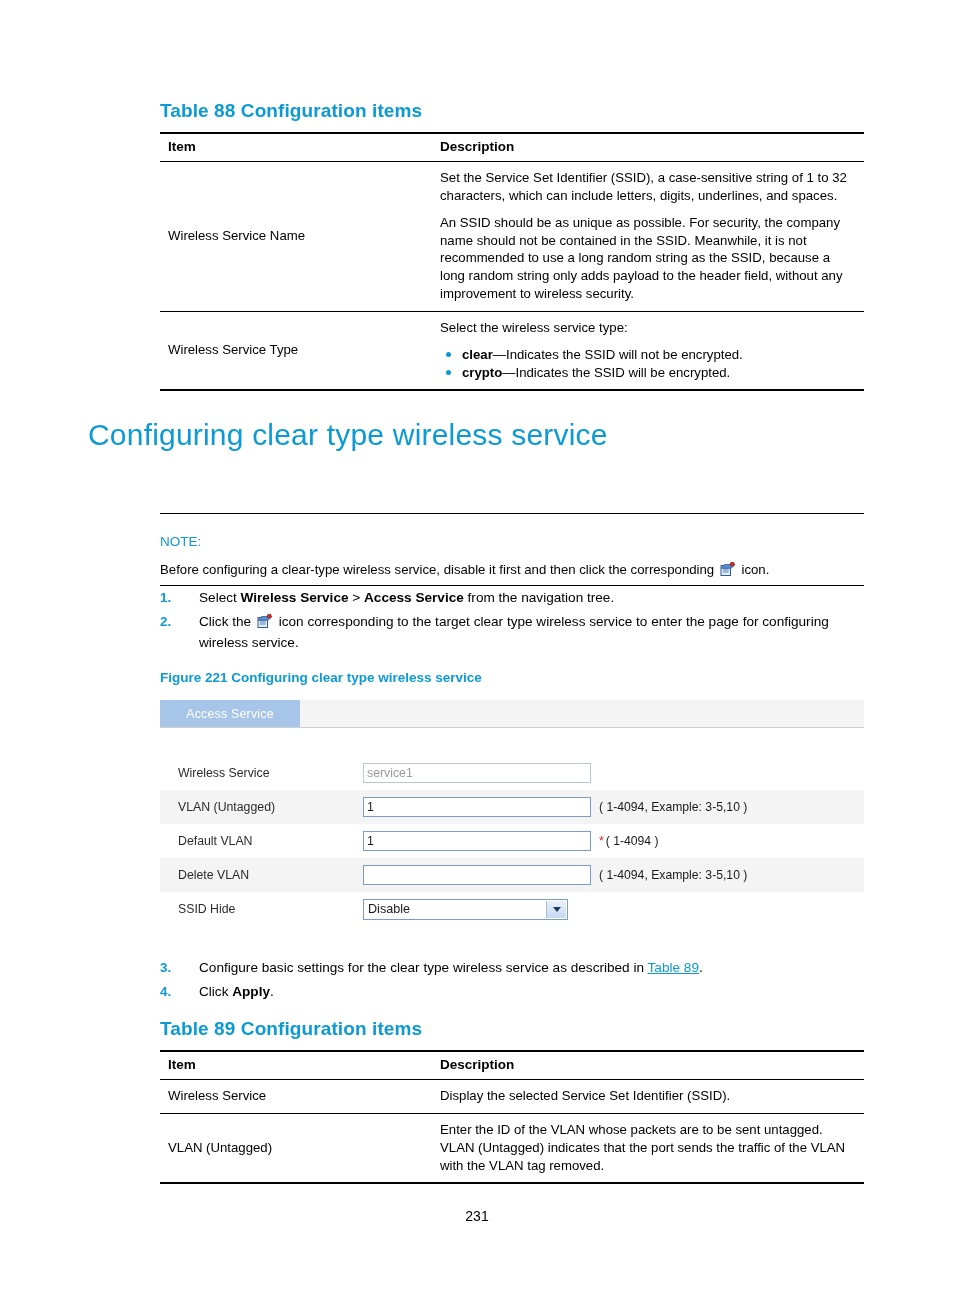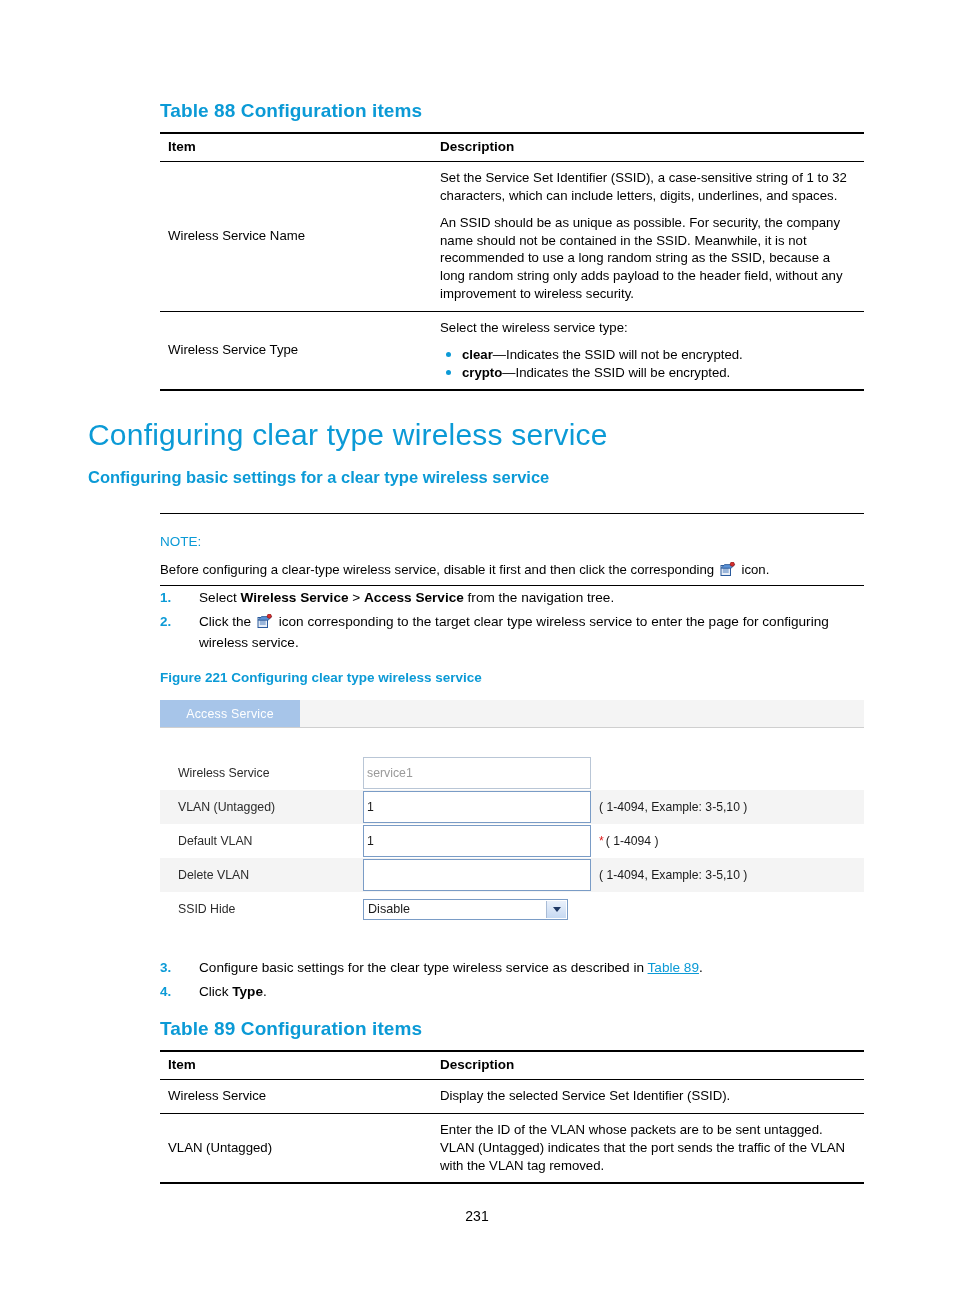--- a/index.html
+++ b/index.html
@@ -200,21 +200,21 @@
   }
   .frow.shaded { background: #f4f4f4; }
   .flabel {
     width: 185px;
     flex: 0 0 185px;
     font-size: 12.3px;
     color: #2b2b2b;
   }
   .finput {
     width: 228px;
-    height: 32px;
+    height: 20px;
     box-sizing: border-box;
     border: 1px solid #7a9cc6;
     background: #ffffff;
     font-family: "Liberation Sans", sans-serif;
     font-size: 12.3px;
     padding: 1px 3px;
     color: #1a1a1a;
     outline: none;
   }
   .finput.readonly {
@@ -305,21 +305,20 @@
           <ul class="bul">
             <li><b>clear</b><span>—</span><span>Indicates the SSID will not be encrypted.</span></li>
             <li><b>crypto</b><span>—</span><span>Indicates the SSID will be encrypted.</span></li>
           </ul>
         </td>
       </tr>
     </tbody>
   </table>
 
   <h1 id="h1-title">Configuring clear type wireless service</h1>
-  <h2 id="h2-title">Configuring basic settings for a clear type wireless service</h2>
 
   <div class="notebox">
     <div class="note-label">NOTE:</div>
     <div>
       <span>Before configuring a clear-type wireless service, disable it first and then click the corresponding</span>
       <span class="node-icon">
         <svg viewBox="0 0 16 15" width="16" height="15" aria-hidden="true">
           <rect x="1" y="3.5" width="9.5" height="10" fill="#e8eef7" stroke="#2a5a9c" stroke-width="1"></rect>
           <line x1="2.8" y1="6" x2="8.7" y2="6" stroke="#3b6fb5" stroke-width="0.9"></line>
           <line x1="2.8" y1="8" x2="8.7" y2="8" stroke="#3b6fb5" stroke-width="0.9"></line>
@@ -407,21 +406,21 @@
   <div class="steps" id="steps-bottom" style="top:958px;">
     <div class="step">
       <div class="step-num">3.</div>
       <div class="step-body">
         <span>Configure basic settings for the clear type wireless service as described in </span><a class="xref" href="#table-89">Table 89</a><span>.</span>
       </div>
     </div>
     <div class="step">
       <div class="step-num">4.</div>
       <div class="step-body">
-        <span>Click </span><b>Type</b><span>.</span>
+        <span>Click </span><b>Apply</b><span>.</span>
       </div>
     </div>
   </div>
 
   <div class="tbl-caption blue-head" style="left:160px; top:1018px;">Table 89 Configuration items</div>
 
   <table class="doctable" id="table-89" style="left:160px; top:1050px; width:704px;">
     <colgroup>
         <col class="c-item">
         <col class="c-desc">

